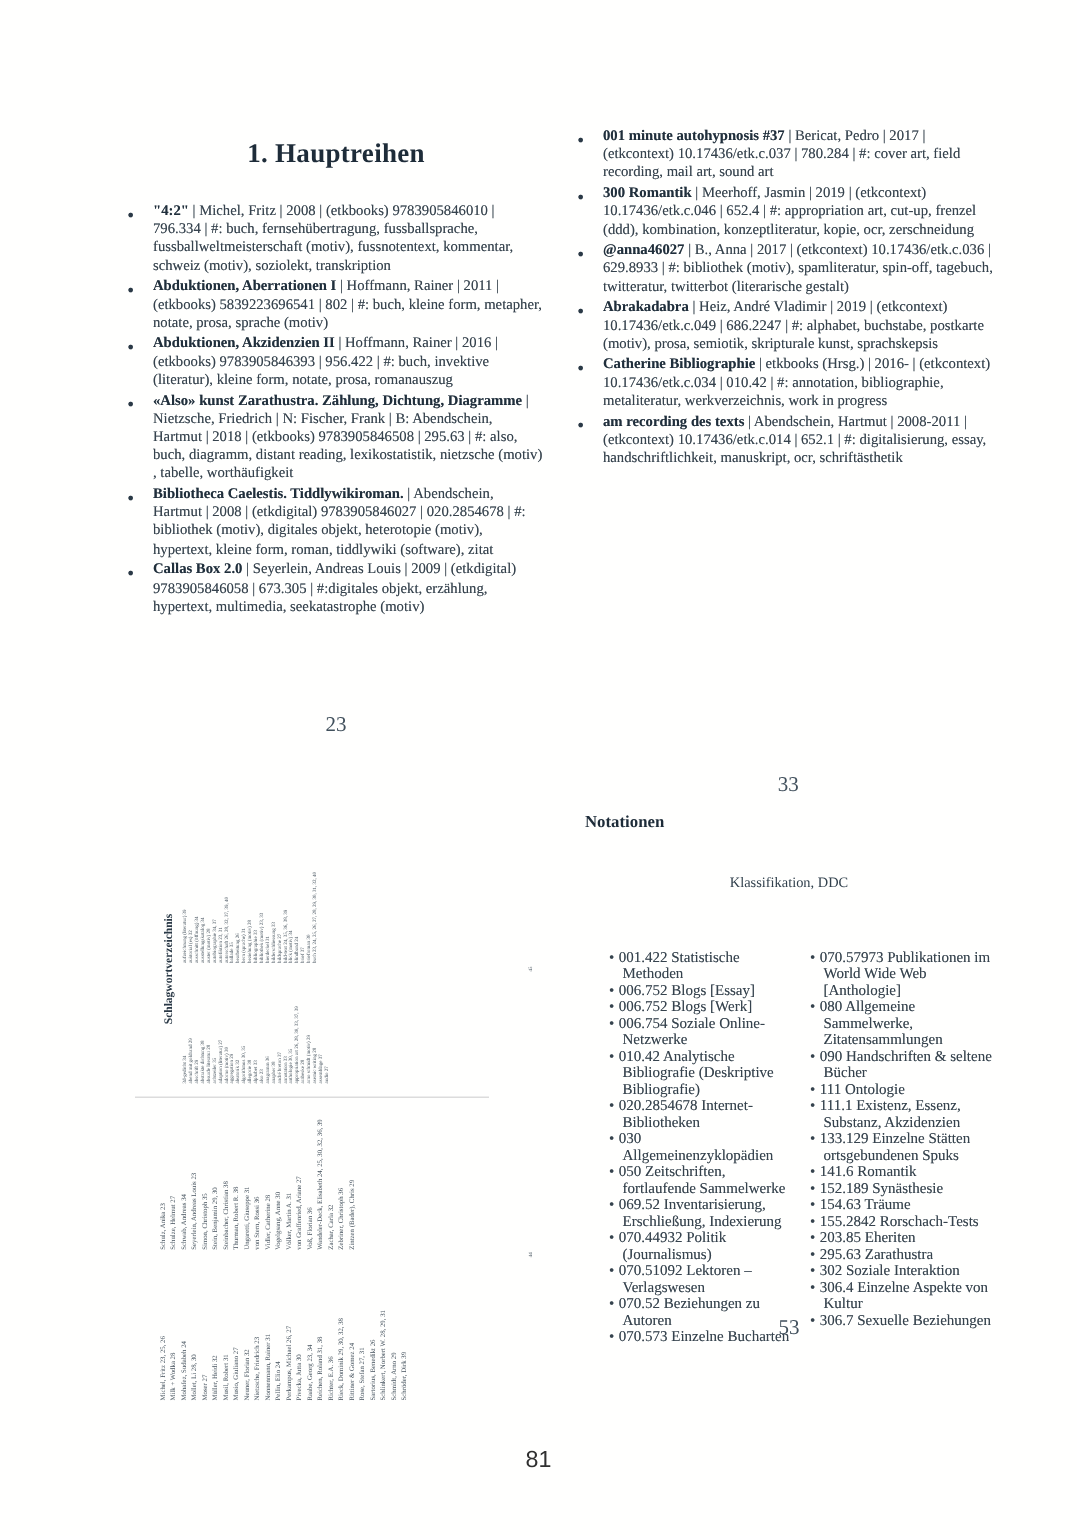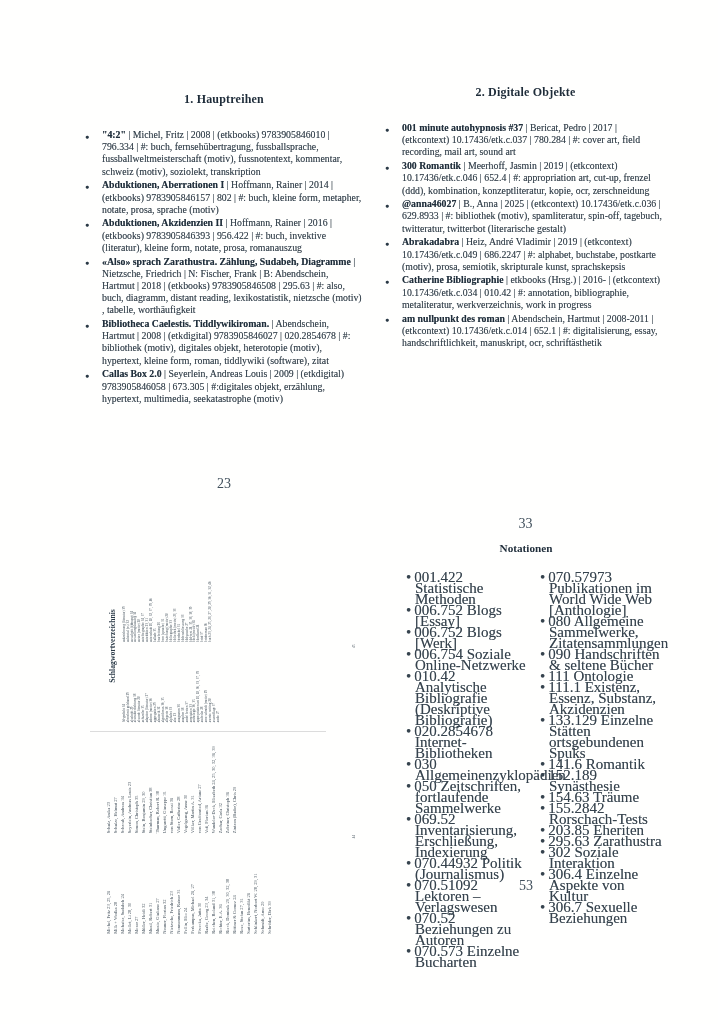--- a/index.html
+++ b/index.html
@@ -2,35 +2,35 @@
 <html><head>
 <meta charset="utf-8">
 <style>
   html,body{margin:0;padding:0;background:#ffffff;}
   .sheet{
     position:relative;width:718px;height:1024px;background:#fffffe;
     font-family:"Liberation Serif", serif;color:#36434e;overflow:hidden;
   }
   .fac{position:absolute;}
   .fac h2{
-    margin:0 0 22px 0;text-align:center;font-size:12px;font-weight:bold;
+    margin:0 0 22px 0;text-align:center;font-size:18px;font-weight:bold;
     color:#1e2c39;letter-spacing:.2px;
   }
   ul.entries{list-style:none;margin:0;padding:0;font-size:9.8px;line-height:12.2px;
     text-shadow:0 0 .3px rgba(54,67,78,.55);}
   ul.entries li{position:relative;padding-left:17px;margin:0 0 1.5px 0;}
   ul.entries .blt{position:absolute;left:0;top:1.5px;font-size:7px;color:#2a3946;}
   ul.entries b{color:#202f3c;}
   .pnum{position:absolute;left:0;width:100%;text-align:center;font-size:14px;color:#41505c;}
 
   
-  #sec-not h3{margin:0 0 18px 0;text-align:center;font-size:11.2px;color:#1e2c39;}
+  #sec-not h3{margin:0 0 29px 0;text-align:left;font-size:11.2px;color:#1e2c39;}
   #sec-not .sub{margin:0 0 27px 0;text-align:center;font-size:9.6px;font-weight:normal;color:#32414d;}
   .notcols{display:flex;gap:12px;padding-left:16px;}
-  .notcol{width:122px;font-size:15px;line-height:11px;text-shadow:0 0 .3px rgba(54,67,78,.5);}
+  .notcol{width:122px;font-size:10px;line-height:11px;text-shadow:0 0 .3px rgba(54,67,78,.5);margin-top:12px;}
   .notcol div{padding-left:9px;text-indent:-9px;}
   .notcol .m{margin-right:3px;}
 
   
   .rotwrap{position:absolute;overflow:visible;}
   .rotinner{position:absolute;left:0;top:0;transform-origin:0 0;color:#47545f;}
   #rot45 .rotinner{width:486px;height:765px;transform:translateY(162px) rotate(-90deg) scale(.33333);}
   #rot44 .rotinner{width:591px;height:765px;transform:translateY(197px) rotate(-90deg) scale(.33333);}
   .rotinner h4{margin:16px 0 14px 0;text-align:center;font-size:23px;color:#2a3946;}
   .kwcols{display:flex;gap:24px;padding:0 14px;}
@@ -49,44 +49,44 @@
 </style>
 </head>
 <body>
 
 <div class="sheet">
 
   <section class="fac" id="sec-haupt" style="left:85px;top:92px;width:278px;height:400px;">
     <h2>1. Hauptreihen</h2>
     <ul class="entries" id="haupt-entries">
         <li><span class="blt">●</span><b>"4:2"</b><span> | Michel, Fritz | 2008 | (etkbooks) 9783905846010 | 796.334 | #: buch, fernsehübertragung, fussballsprache, fussballweltmeisterschaft (motiv), fussnotentext, kommentar, schweiz (motiv), soziolekt, transkription</span></li>
-        <li><span class="blt">●</span><b>Abduktionen, Aberrationen I</b><span> | Hoffmann, Rainer | 2014 | (etkbooks) 9783905846157 | 802 | #: buch, kleine form, metapher, notate, prosa, sprache (motiv)</span></li>
+        <li><span class="blt">●</span><b>Abduktionen, Aberrationen I</b><span> | Hoffmann, Rainer | 2011 | (etkbooks) 5839223696541 | 802 | #: buch, kleine form, metapher, notate, prosa, sprache (motiv)</span></li>
         <li><span class="blt">●</span><b>Abduktionen, Akzidenzien II</b><span> | Hoffmann, Rainer | 2016 | (etkbooks) 9783905846393 | 956.422 | #: buch, invektive (literatur), kleine form, notate, prosa, romanauszug</span></li>
-        <li><span class="blt">●</span><b>«Also» sprach Zarathustra. Zählung, Sudabeh, Diagramme</b><span> | Nietzsche, Friedrich | N: Fischer, Frank | B: Abendschein, Hartmut | 2018 | (etkbooks) 9783905846508 | 295.63 | #: also, buch, diagramm, distant reading, lexikostatistik, nietzsche (motiv) , tabelle, worthäufigkeit</span></li>
+        <li><span class="blt">●</span><b>«Also» kunst Zarathustra. Zählung, Dichtung, Diagramme</b><span> | Nietzsche, Friedrich | N: Fischer, Frank | B: Abendschein, Hartmut | 2018 | (etkbooks) 9783905846508 | 295.63 | #: also, buch, diagramm, distant reading, lexikostatistik, nietzsche (motiv) , tabelle, worthäufigkeit</span></li>
         <li><span class="blt">●</span><b>Bibliotheca Caelestis. Tiddlywikiroman.</b><span> | Abendschein, Hartmut | 2008 | (etkdigital) 9783905846027 | 020.2854678 | #: bibliothek (motiv), digitales objekt, heterotopie (motiv), hypertext, kleine form, roman, tiddlywiki (software), zitat</span></li>
         <li><span class="blt">●</span><b>Callas Box 2.0</b><span> | Seyerlein, Andreas Louis | 2009 | (etkdigital) 9783905846058 | 673.305 | #:digitales objekt, erzählung, hypertext, multimedia, seekatastrophe (motiv)</span></li>
       </ul>
     <div class="pnum" style="top:384px;">23</div>
   </section>
 
   <section class="fac" id="sec-digi" style="left:385px;top:85px;width:281px;height:415px;">
-    <h2>2. Digitale Objekte</h2>
     <ul class="entries" id="digi-entries">
         <li><span class="blt">●</span><b>001 minute autohypnosis #37</b><span> | Bericat, Pedro | 2017 | (etkcontext) 10.17436/etk.c.037 | 780.284 | #: cover art, field recording, mail art, sound art</span></li>
         <li><span class="blt">●</span><b>300 Romantik</b><span> | Meerhoff, Jasmin | 2019 | (etkcontext) 10.17436/etk.c.046 | 652.4 | #: appropriation art, cut-up, frenzel (ddd), kombination, konzeptliteratur, kopie, ocr, zerschneidung</span></li>
-        <li><span class="blt">●</span><b>@anna46027</b><span> | B., Anna | 2025 | (etkcontext) 10.17436/etk.c.036 | 629.8933 | #: bibliothek (motiv), spamliteratur, spin-off, tagebuch, twitteratur, twitterbot (literarische gestalt)</span></li>
+        <li><span class="blt">●</span><b>@anna46027</b><span> | B., Anna | 2017 | (etkcontext) 10.17436/etk.c.036 | 629.8933 | #: bibliothek (motiv), spamliteratur, spin-off, tagebuch, twitteratur, twitterbot (literarische gestalt)</span></li>
         <li><span class="blt">●</span><b>Abrakadabra</b><span> | Heiz, André Vladimir | 2019 | (etkcontext) 10.17436/etk.c.049 | 686.2247 | #: alphabet, buchstabe, postkarte (motiv), prosa, semiotik, skripturale kunst, sprachskepsis</span></li>
         <li><span class="blt">●</span><b>Catherine Bibliographie</b><span> | etkbooks (Hrsg.) | 2016- | (etkcontext) 10.17436/etk.c.034 | 010.42 | #: annotation, bibliographie, metaliteratur, werkverzeichnis, work in progress</span></li>
-        <li><span class="blt">●</span><b>am nullpunkt des roman</b><span> | Abendschein, Hartmut | 2008-2011 | (etkcontext) 10.17436/etk.c.014 | 652.1 | #: digitalisierung, essay, handschriftlichkeit, manuskript, ocr, schriftästhetik</span></li>
+        <li><span class="blt">●</span><b>am recording des texts</b><span> | Abendschein, Hartmut | 2008-2011 | (etkcontext) 10.17436/etk.c.014 | 652.1 | #: digitalisierung, essay, handschriftlichkeit, manuskript, ocr, schriftästhetik</span></li>
       </ul>
     <div class="pnum" style="top:399px;margin-top:32px;">33</div>
   </section>
 
   <section class="fac" id="sec-not" style="left:390px;top:542px;width:272px;height:370px;">
     <h3>Notationen</h3>
+    <div class="sub">Klassifikation, DDC</div>
     <div class="notcols">
       <div class="notcol" id="not-col1">
           <div><span class="m">•</span>001.422 Statistische Methoden</div>
           <div><span class="m">•</span>006.752 Blogs [Essay]</div>
           <div><span class="m">•</span>006.752 Blogs [Werk]</div>
           <div><span class="m">•</span>006.754 Soziale Online-Netzwerke</div>
           <div><span class="m">•</span>010.42 Analytische Bibliografie (Deskriptive Bibliografie)</div>
           <div><span class="m">•</span>020.2854678 Internet-Bibliotheken</div>
           <div><span class="m">•</span>030 Allgemeinenzyklopädien</div>
           <div><span class="m">•</span>050 Zeitschriften, fortlaufende Sammelwerke</div>
@@ -228,14 +228,15 @@
             <div>Wandeler-Deck, Elisabeth 24, 25, 30, 32, 36, 39</div>
             <div>Zachar, Carla 32</div>
             <div>Zebriner, Christoph 36</div>
             <div>Zintzen (Bader), Chris 29</div>
           </div>
       </div>
       <div class="rotpnum">44</div>
     </div>
   </div>
 
+  <div class="mainpnum">81</div>
 
 </div>
 
 </body></html>

